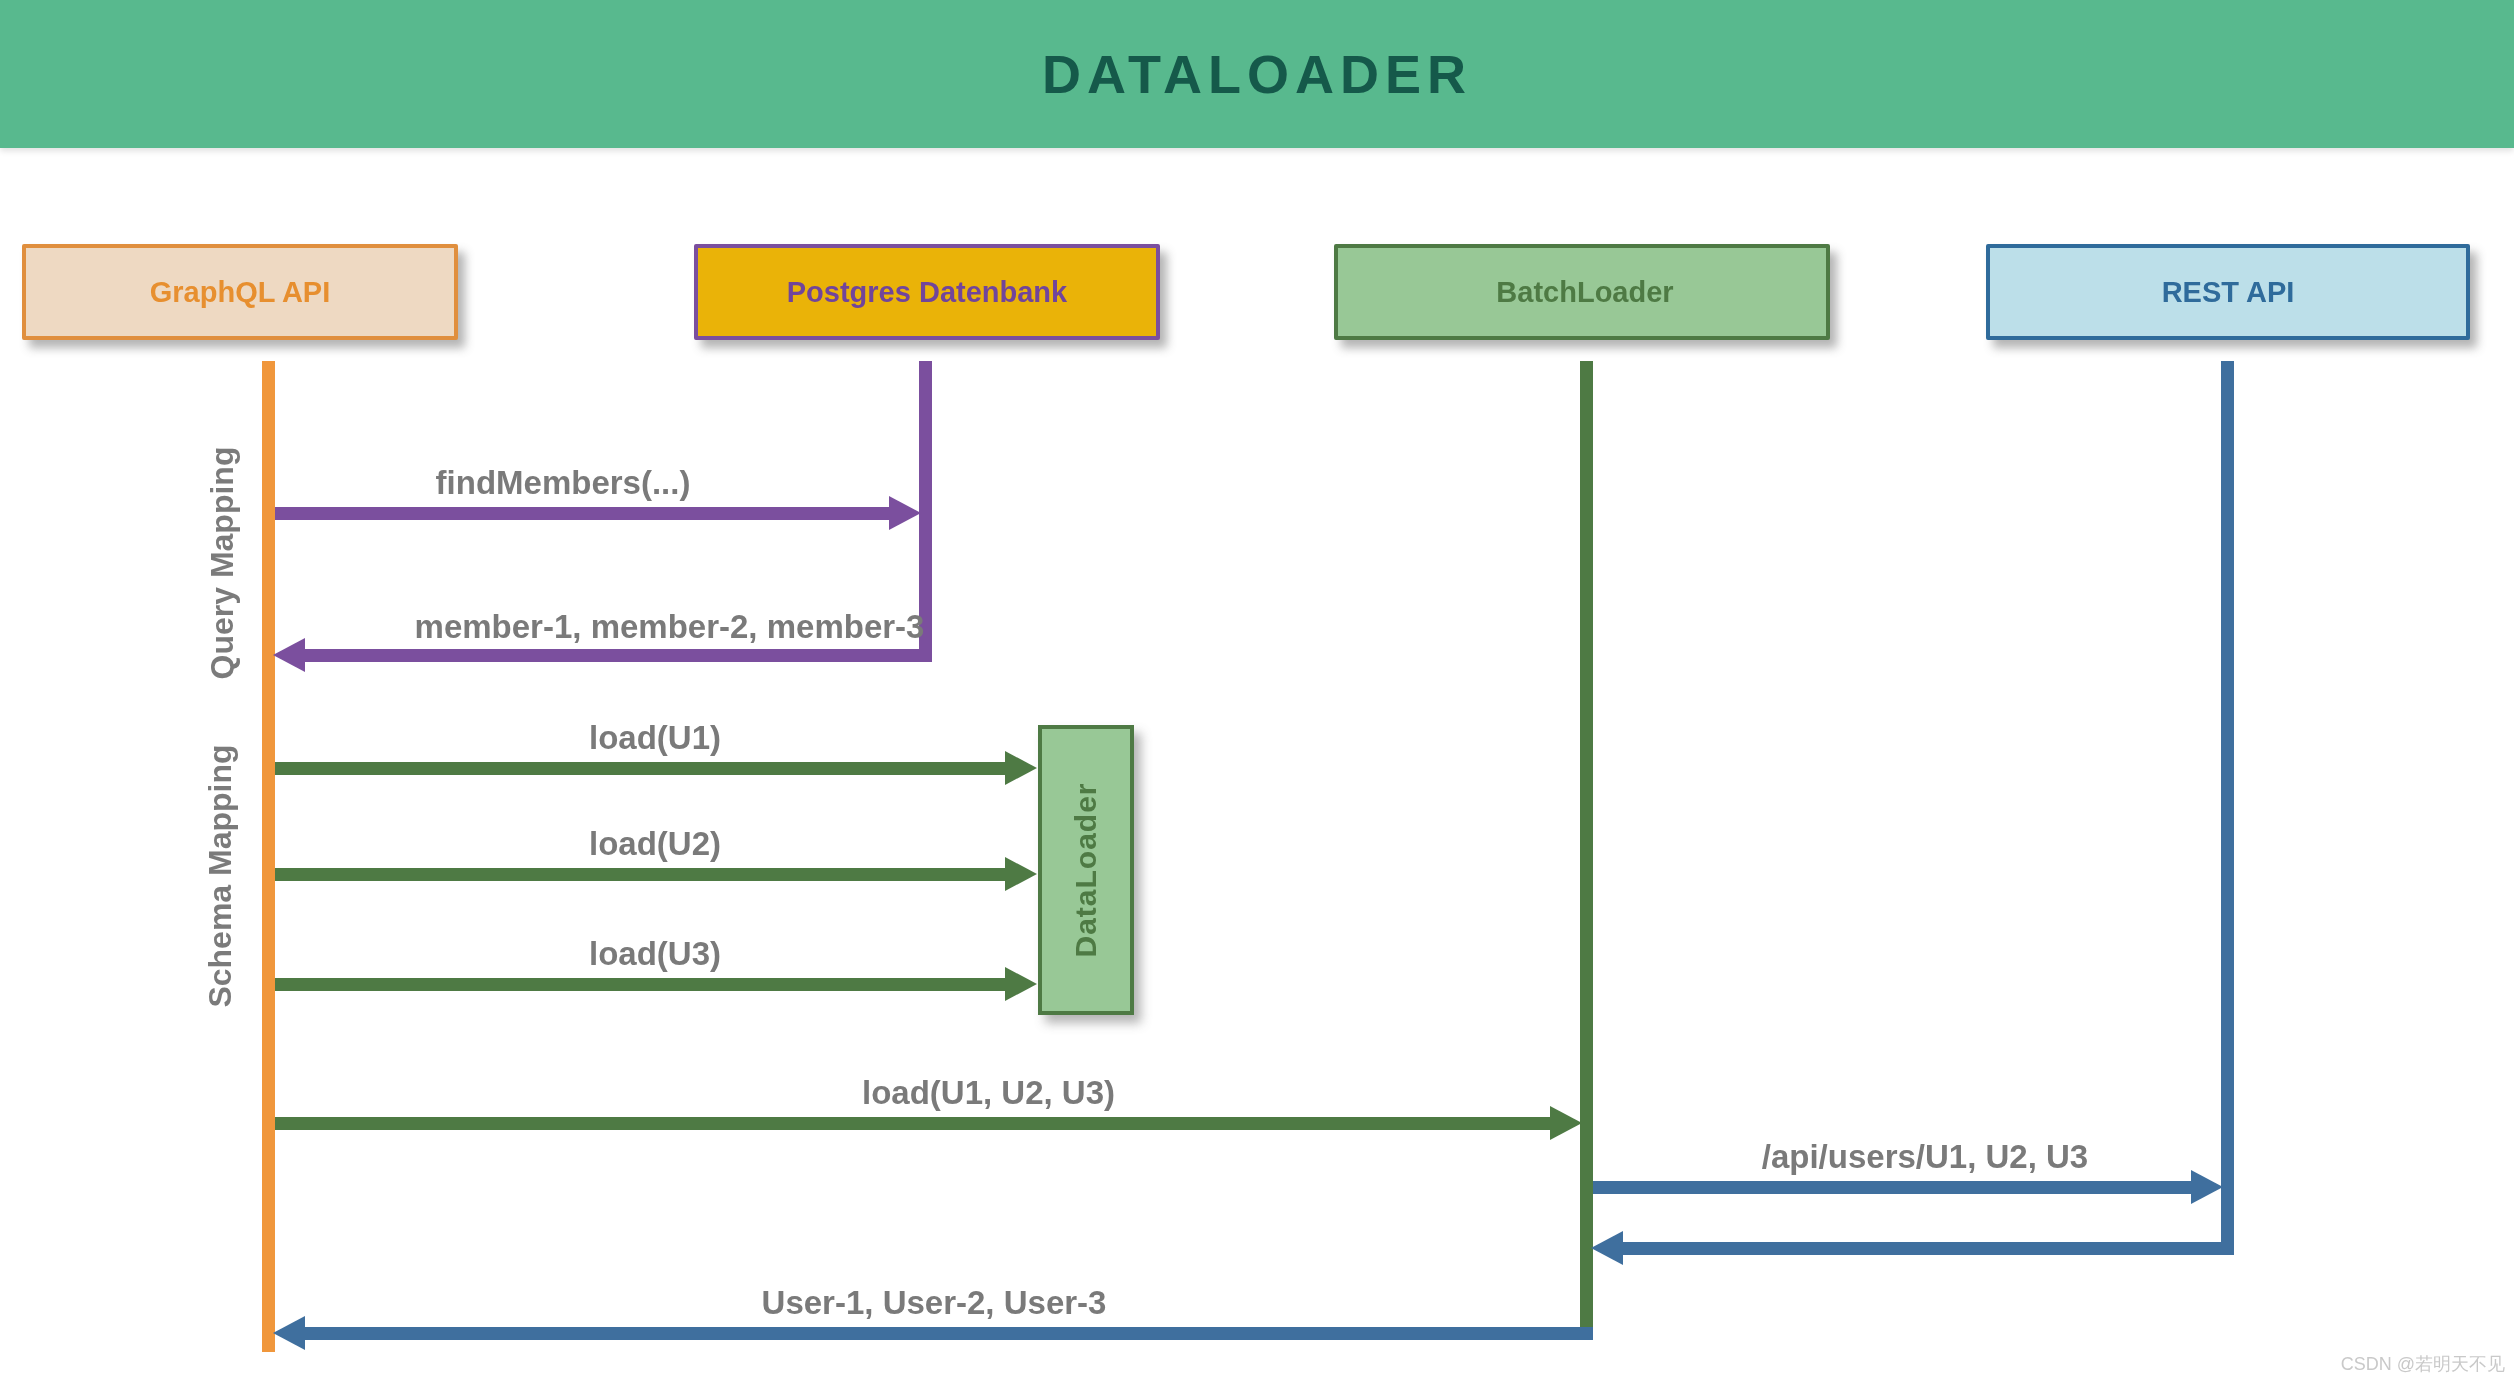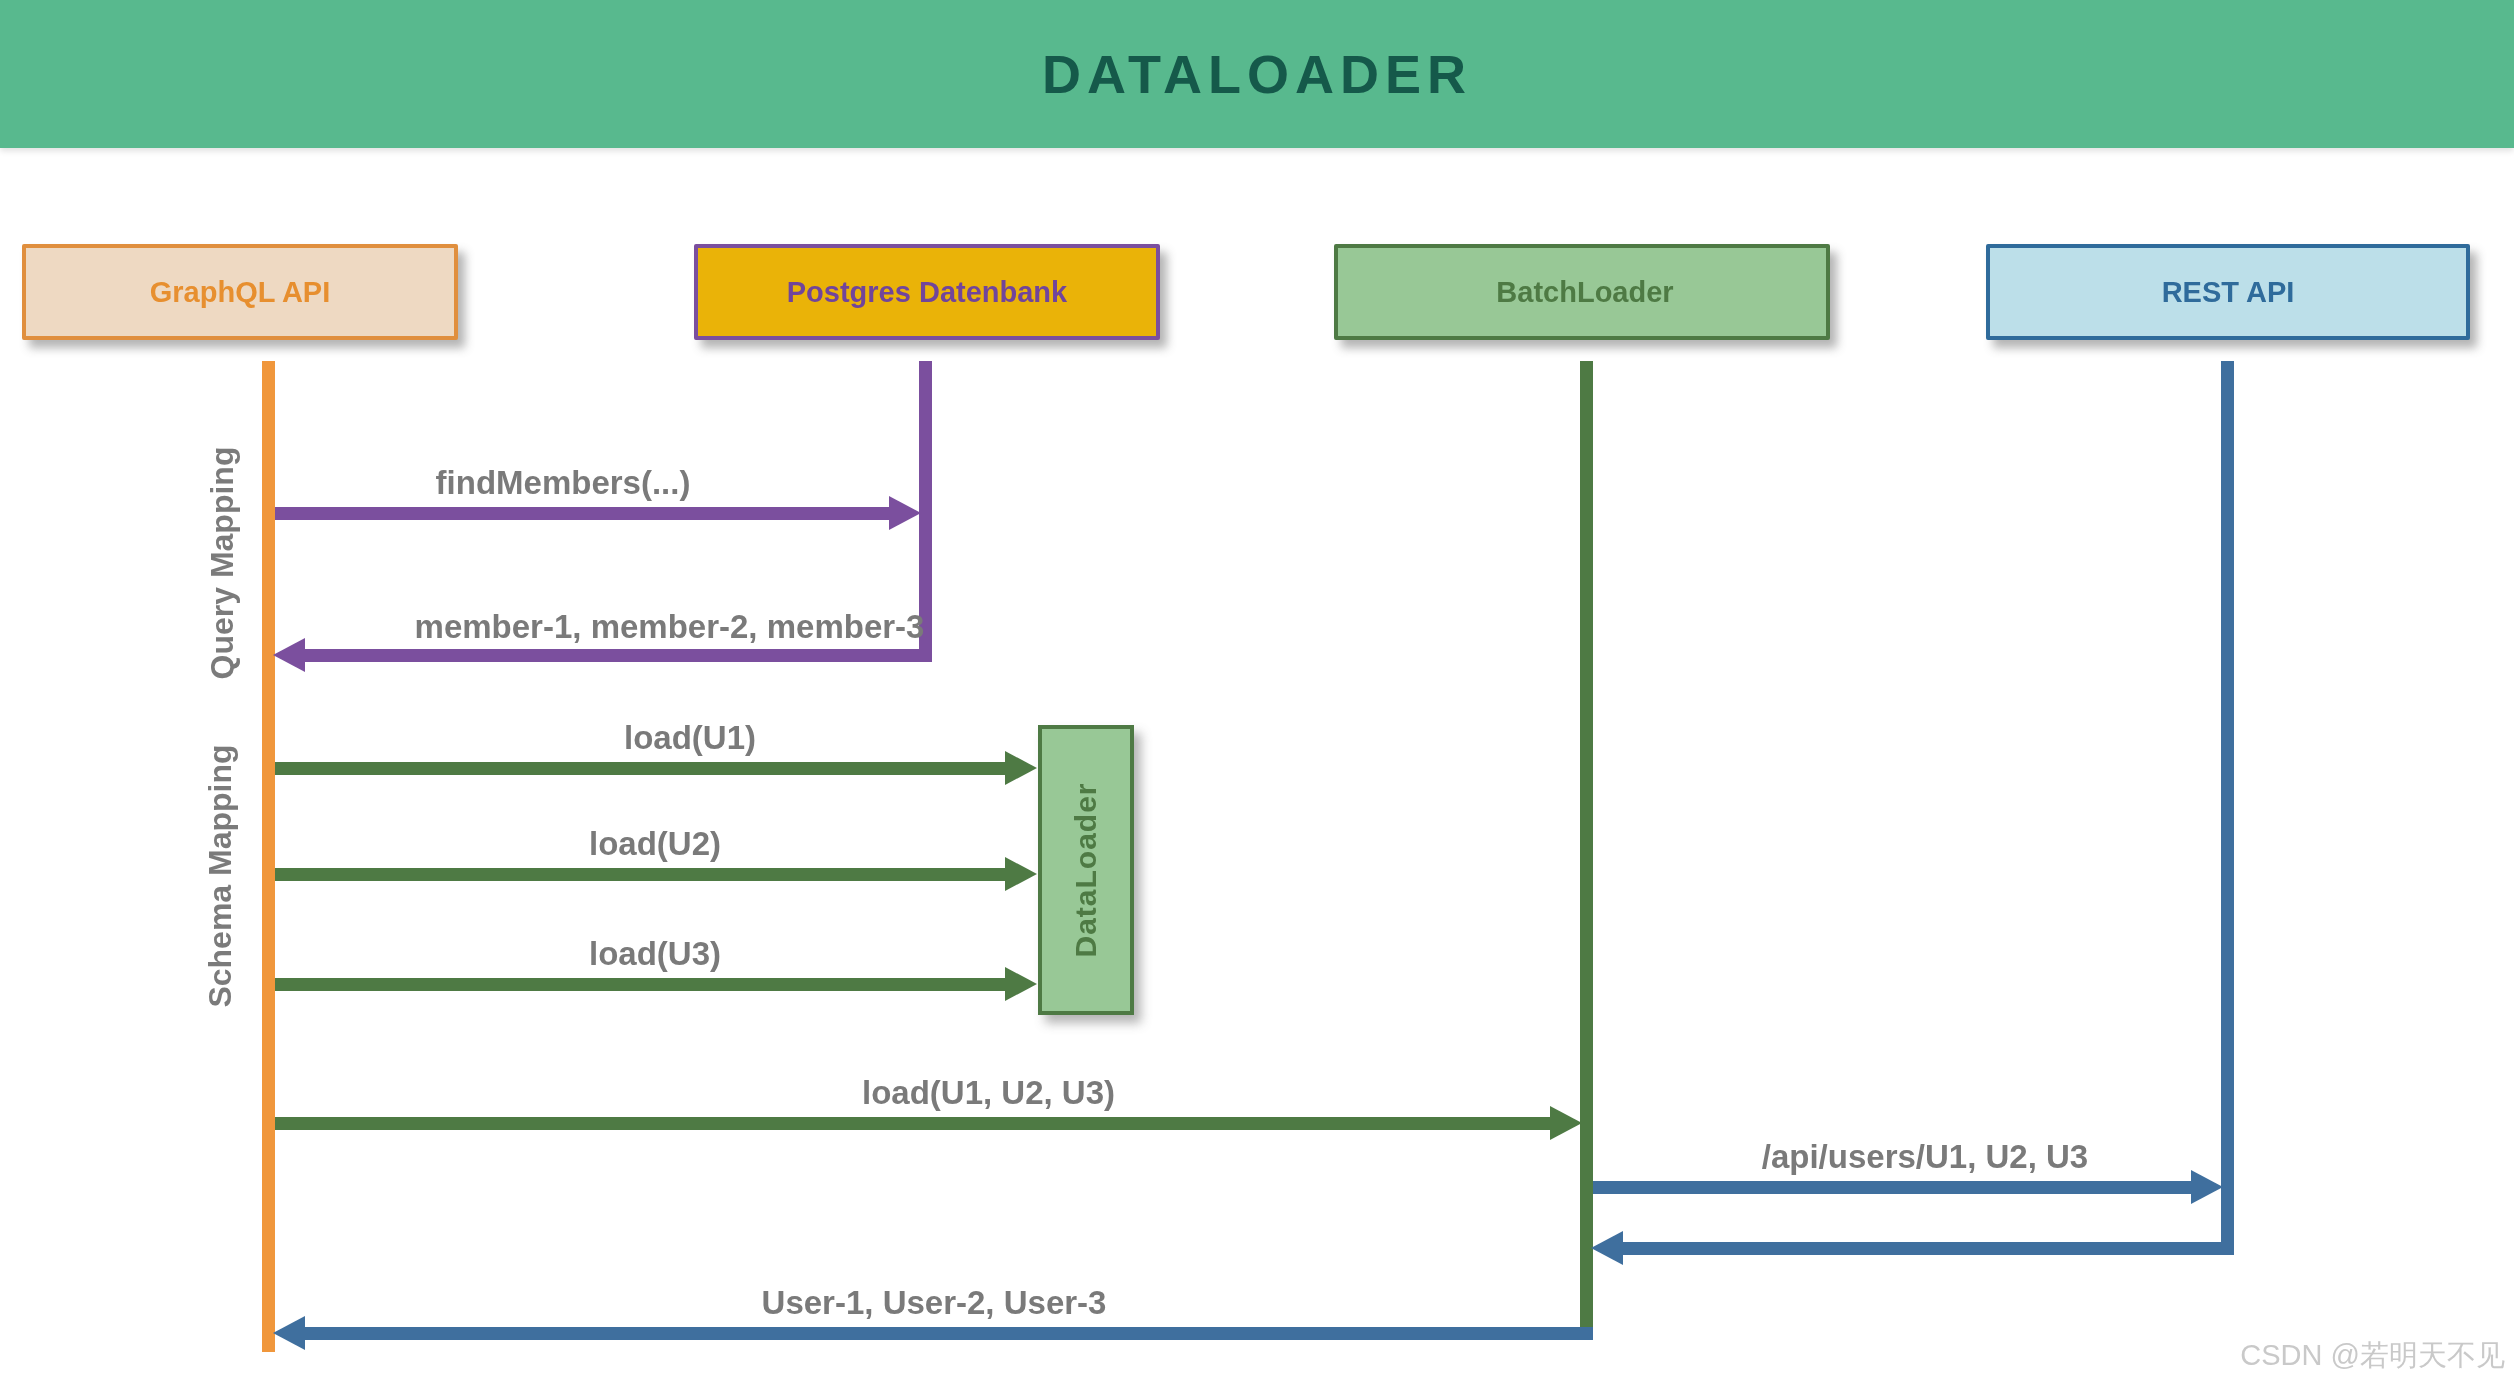--- a/index.html
+++ b/index.html
@@ -76,21 +76,21 @@
   .msg.blue.to-right .head{border-left-color:#3f6f9e;}
   .msg.blue.to-left  .head{border-right-color:#3f6f9e;}
   .msg-label{
     position:absolute;height:42px;
     display:flex;align-items:flex-end;justify-content:center;
     color:#7a7a7a;font-size:33px;font-weight:bold;white-space:nowrap;
   }
   
   .watermark{
     position:absolute;right:9px;bottom:4px;
-    color:#c9c9c9;font-size:29px;
+    color:#c9c9c9;font-size:18px;
   }
 </style>
 </head>
 <body>
 
 <div id="stage">
 
   <div class="header">
     <div class="title">DATALOADER</div>
   </div>
@@ -129,21 +129,21 @@
     <div class="shaft"></div>
     <div class="head"></div>
   </div>
 
   <div class="msg-label" style="left:275px;top:604px;width:789px;">member-1, member-2, member-3</div>
   <div class="msg purple to-left" style="left:275px;top:649px;width:657px;">
     <div class="shaft"></div>
     <div class="head"></div>
   </div>
 
-  <div class="msg-label" style="left:275px;top:715px;width:760px;padding-left:35px;">load(U1)</div>
+  <div class="msg-label" style="left:275px;top:715px;width:760px;">load(U1)</div>
   <div class="msg green to-right" style="left:275px;top:762px;width:760px;">
     <div class="shaft"></div>
     <div class="head"></div>
   </div>
 
   <div class="msg-label" style="left:275px;top:821px;width:760px;">load(U2)</div>
   <div class="msg green to-right" style="left:275px;top:868px;width:760px;">
     <div class="shaft"></div>
     <div class="head"></div>
   </div>

